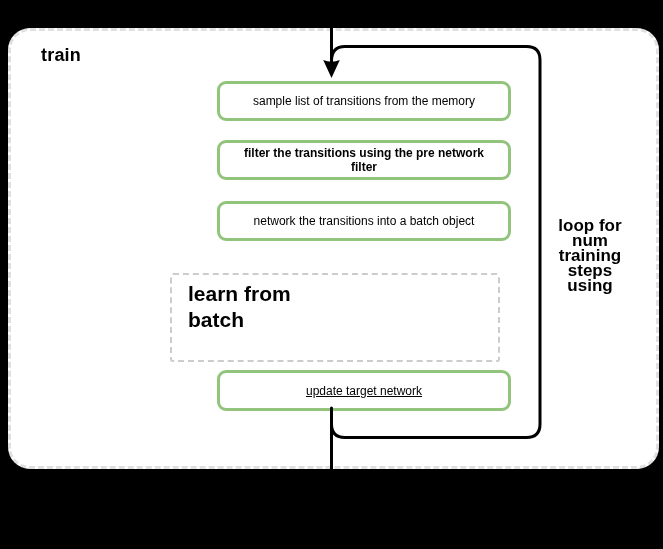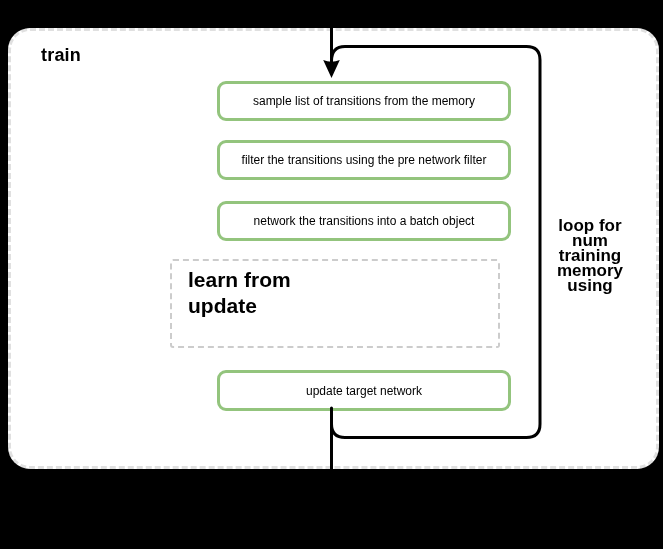--- a/index.html
+++ b/index.html
@@ -50,27 +50,27 @@
     display: flex;
     align-items: center;
     justify-content: center;
     text-align: center;
     font-size: 12px;
     line-height: 14px;
     padding: 0 10px;
     margin-left: 28px;
   }
   .step-1 { top: 50px; }
-  .step-2 { top: 109px; }
+  .step-2 { top: 109px; font-weight: bold; }
   .step-3 { top: 170px; }
-  .step-final { top: 339px; height: 41px; }
+  .step-final { top: 339px; height: 41px; text-decoration: underline; }
   .subprocess {
     position: absolute;
     left: 159px;
-    top: 228px;
+    top: 242px;
     width: 330px;
     height: 89px;
     box-sizing: border-box;
     border: 2px dashed var(--subprocess-border, #ccc);
     border-radius: 3px;
     padding: 6px 10px 0 16px;
     font-size: 21px;
     font-weight: bold;
     line-height: 26px;
   }
@@ -120,30 +120,30 @@
     <div class="step step-2">
       <span>filter the transitions using the pre network filter</span>
     </div>
 
     <div class="step step-3">
       <span>network the transitions into a batch object</span>
     </div>
 
     <div class="subprocess">
       <div>learn from</div>
-      <div>update</div>
+      <div>batch</div>
     </div>
 
     <div class="step step-final">
       <span>update target network</span>
     </div>
 
     <div class="loop-label">
       <div>loop for num</div>
-      <div>training memory</div>
+      <div>training steps</div>
       <div>using</div>
     </div>
 
   </div>
 
   <svg class="overlay" viewBox="0 0 663 549" xmlns="http://www.w3.org/2000/svg">
 
     <path class="stroke" d="M331.5 0 L331.5 62"></path>
 
     <path class="fill" d="M331.5 78 L323.2 60 Q331.5 63.5 339.8 60 Z"></path>

